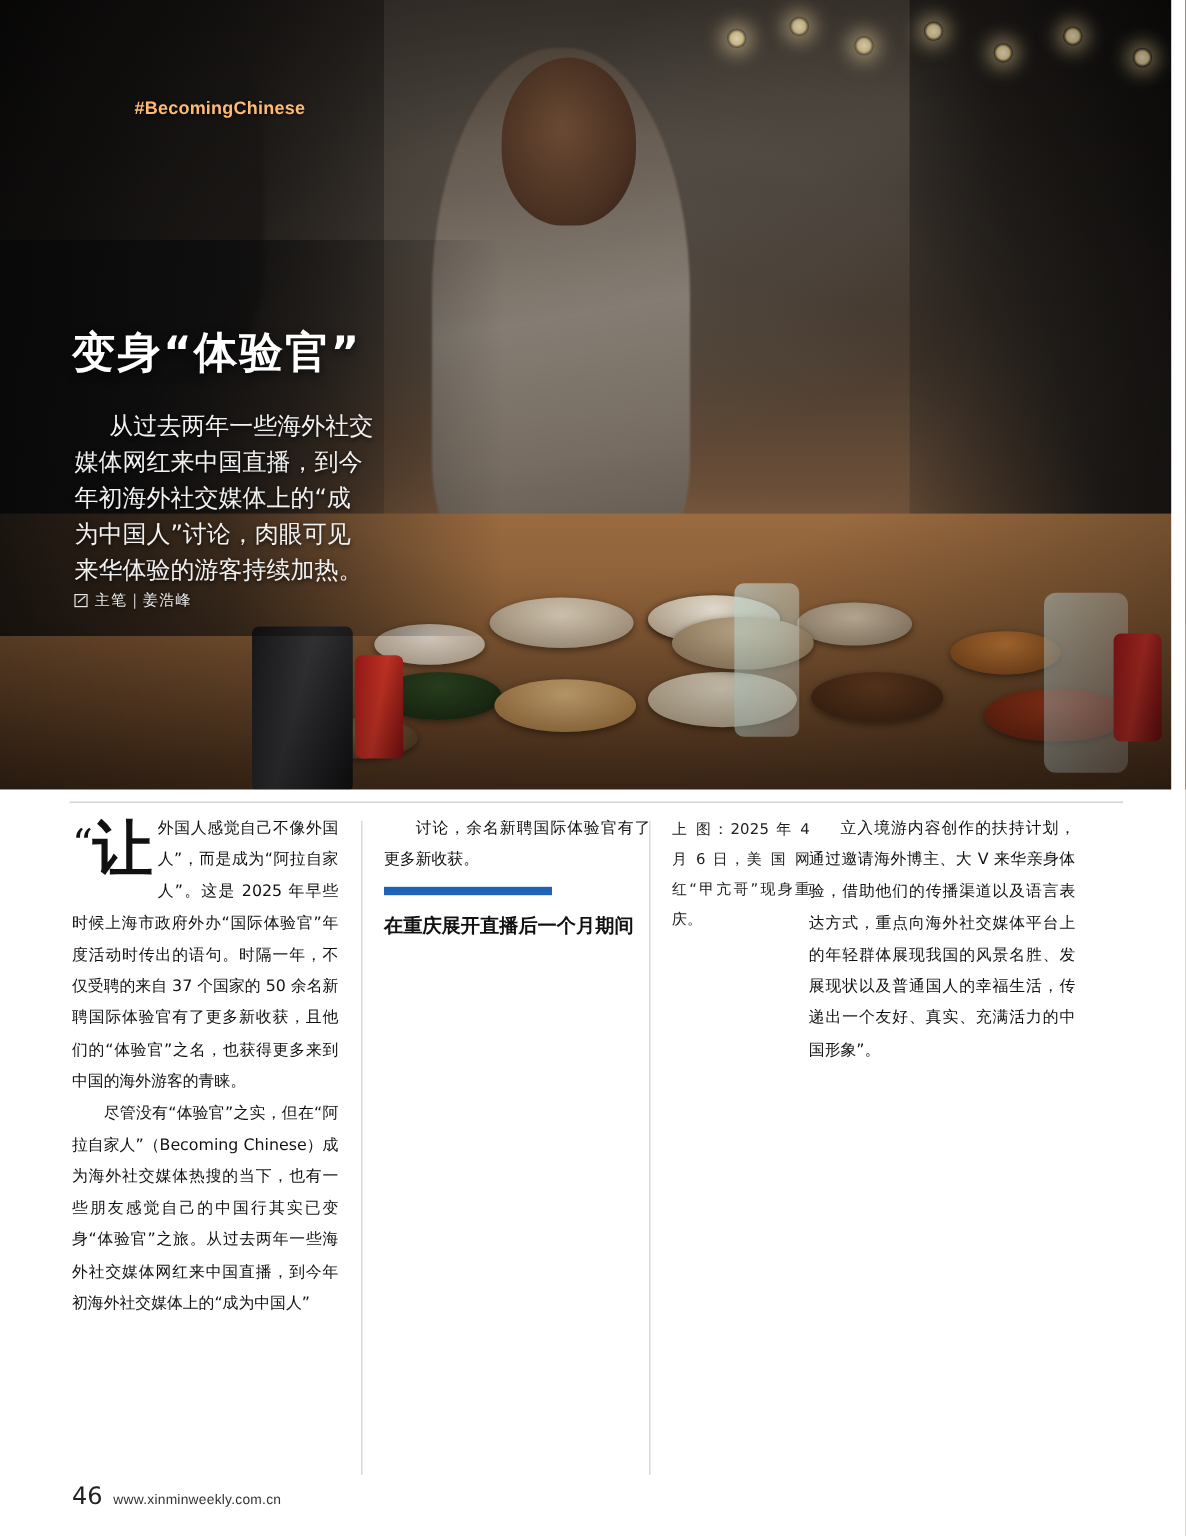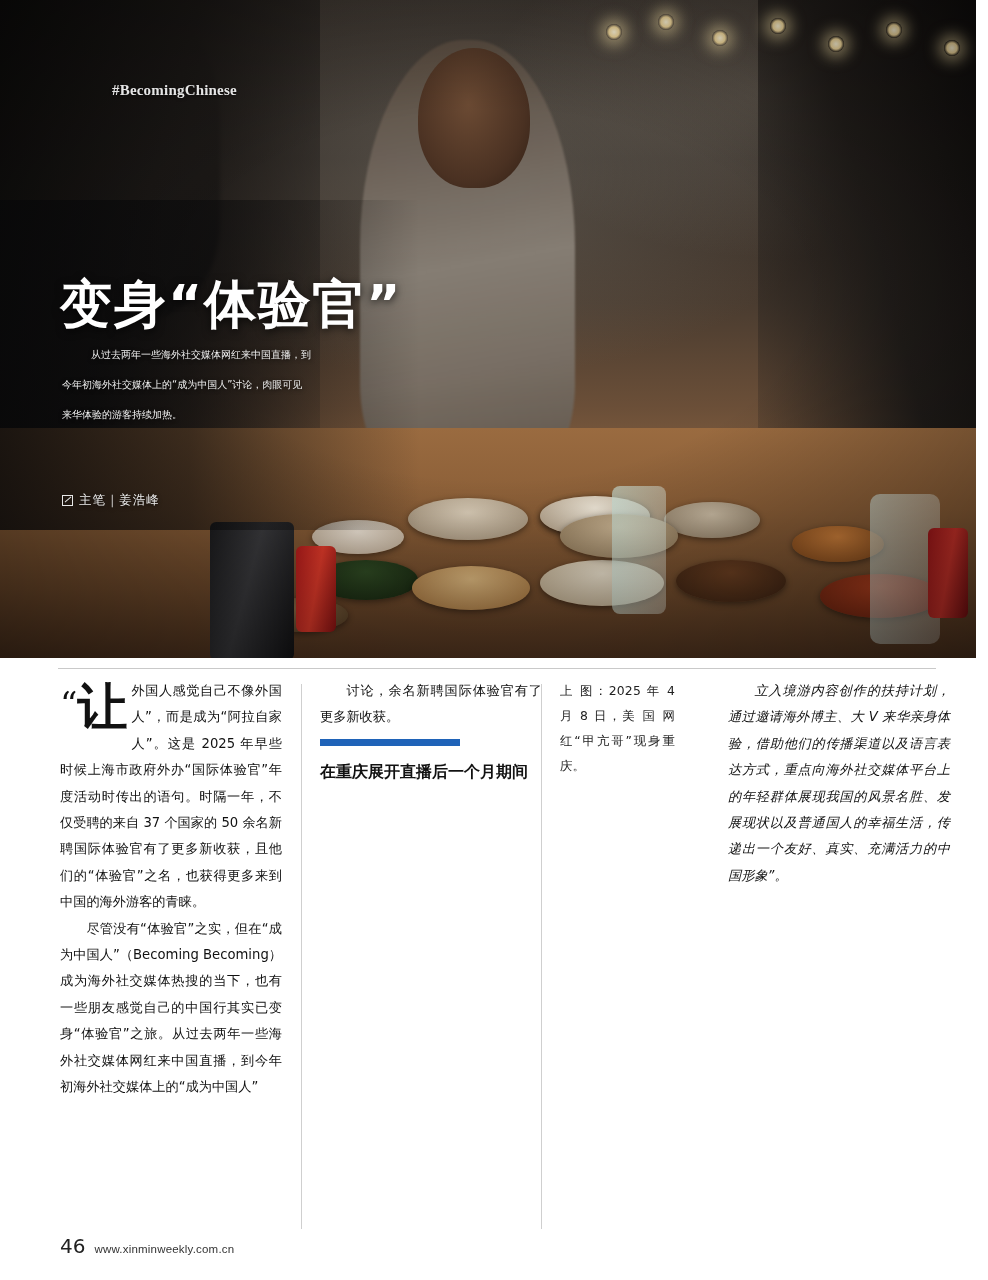--- a/index.html
+++ b/index.html
@@ -85,41 +85,41 @@
     background: radial-gradient(ellipse 78% 70% at 50% 45%, rgba(0,0,0,0) 40%, rgba(0,0,0,0.5) 100%);
   }
   .hero .left-scrim {
     position: absolute; left: 0; top: 200px; width: 420px; height: 330px;
     background: linear-gradient(to right, rgba(8,8,9,0.82) 0%, rgba(10,10,11,0.62) 45%, rgba(12,12,13,0) 100%);
   }
 
   
   .hashtag {
     position: absolute; left: 112px; top: 82px;
-    color: #e5e5e5;
-    font-family: Liberation Serif, serif;
+    color: #fdba74;
+    font-family: Liberation Sans, sans-serif;
     font-weight: bold;
     font-size: 15px;
     letter-spacing: .2px;
     text-shadow: 0 1px 3px rgba(0,0,0,.6);
   }
   .hero-title {
     position: absolute; left: 60px; top: 270px;
     color: #ffffff;
     font-family: "DejaVu Sans", sans-serif;
     font-weight: bold;
-    font-size: 52px;
+    font-size: 36px;
     letter-spacing: 2px;
     text-shadow: 0 2px 8px rgba(0,0,0,.75);
   }
   .hero-deck {
     position: absolute; left: 62px; top: 340px; width: 250px;
     color: #f2f2f2;
     font-family: "DejaVu Sans", sans-serif;
-    font-size: 10px;
+    font-size: 20px;
     line-height: 30px;
     text-indent: 29px;
     text-shadow: 0 1px 4px rgba(0,0,0,.8);
   }
   .hero-byline {
     position: absolute; left: 62px; top: 492px;
     color: #ededed;
     font-family: "DejaVu Sans", sans-serif;
     font-size: 12.5px;
     letter-spacing: 1px;
@@ -154,21 +154,21 @@
     font-family: "DejaVu Sans", sans-serif;
     font-size: 13.2px;
     line-height: 26.4px;
     color: #111;
     text-align: justify;
   }
   .col p { margin: 0; text-indent: 26.4px; }
   .col-1 { left: 60px;  width: 222px; }
   .col-2 { left: 320px; width: 222px; }
   .col-3 { left: 560px; width: 115px; }
-  .col-4 { left: 728px; width: 222px; font-style: italic; }
+  .col-4 { left: 674px; width: 222px; }
 
   .col-sep {
     position: absolute; top: 26px; width: 1px; height: 545px; background: #cfcfcf;
   }
   .sep-1 { left: 301px; }
   .sep-2 { left: 541px; }
 
   .dropcap-para { position: relative; min-height: 104px; }
   .dropcap-quote {
     float: left;
@@ -292,31 +292,31 @@
   <div class="rule-top"></div>
   <div class="col-sep sep-1"></div>
   <div class="col-sep sep-2"></div>
 
   <div class="col col-1">
     <div class="dropcap-para">
       <span class="dropcap-quote">“</span>
       <span class="dropcap">让</span>
       <span>外国人感觉自己不像外国人”，而是成为“阿拉自家人”。这是 2025 年早些时候上海市政府外办“国际体验官”年度活动时传出的语句。时隔一年，不仅受聘的来自 37 个国家的 50 余名新聘国际体验官有了更多新收获，且他们的“体验官”之名，也获得更多来到中国的海外游客的青睐。</span>
     </div>
-    <p>尽管没有“体验官”之实，但在“成为中国人”（Becoming Becoming）成为海外社交媒体热搜的当下，也有一些朋友感觉自己的中国行其实已变身“体验官”之旅。从过去两年一些海外社交媒体网红来中国直播，到今年初海外社交媒体上的“成为中国人”</p>
+    <p>尽管没有“体验官”之实，但在“阿拉自家人”（Becoming Chinese）成为海外社交媒体热搜的当下，也有一些朋友感觉自己的中国行其实已变身“体验官”之旅。从过去两年一些海外社交媒体网红来中国直播，到今年初海外社交媒体上的“成为中国人”</p>
   </div>
 
   <div class="col col-2">
     <p>讨论，余名新聘国际体验官有了更多新收获。</p>
     <div class="section-rule"></div>
     <h2 class="section-head">在重庆展开直播后一个月期间</h2>
   </div>
 
   <div class="col col-3">
-    <div class="caption">上 图：2025 年 4 月 8 日，美 国 网 红“甲亢哥”现身重庆。</div>
+    <div class="caption">上 图：2025 年 4 月 6 日，美 国 网 红“甲亢哥”现身重庆。</div>
   </div>
 
   <div class="col col-4">
     <p>立入境游内容创作的扶持计划，通过邀请海外博主、大 V 来华亲身体验，借助他们的传播渠道以及语言表达方式，重点向海外社交媒体平台上的年轻群体展现我国的风景名胜、发展现状以及普通国人的幸福生活，传递出一个友好、真实、充满活力的中国形象”。</p>
   </div>
 </div>
 
 <div class="footer">
   <span class="folio">46</span>
   <span class="site">www.xinminweekly.com.cn</span>

